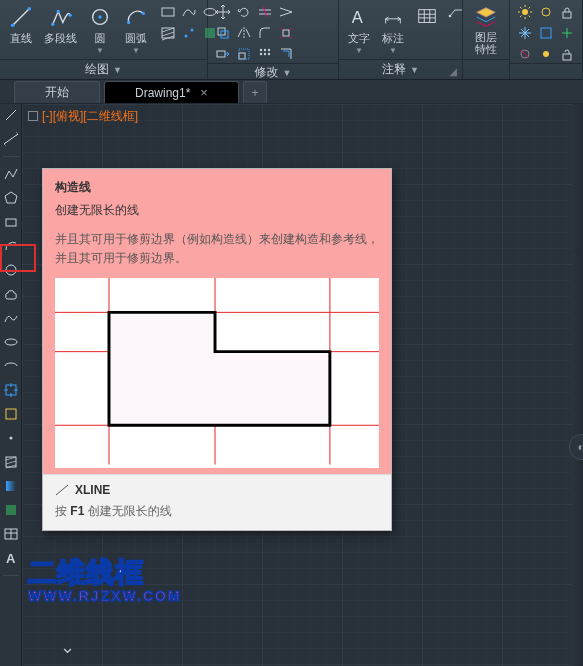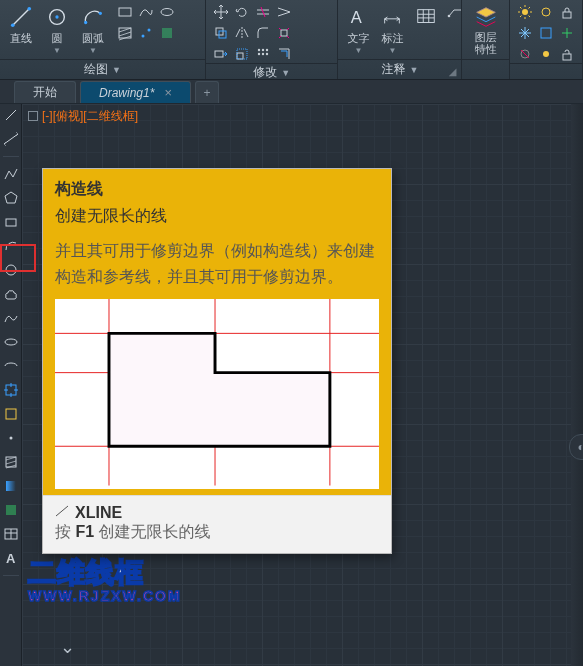--- a/index.html
+++ b/index.html
@@ -20,22 +20,22 @@
   .sm-btn { width: 18px; height: 18px; display: flex; align-items: center; justify-content: center; cursor: pointer; }
   .sm-btn svg { width: 16px; height: 16px; }
   .annot-grid { display: grid; grid-template-columns: 24px 24px; grid-auto-rows: 18px; gap: 3px; align-content: start;}
   .p-annot .big-btn .big-icon{width:24px;}
   .p-layer .big-btn .big-icon svg{width:28px;height:28px;}
   .p-right { flex:1; }
   .p-right .grid { display:grid; grid-template-columns: repeat(3,18px); grid-auto-rows:18px; gap:3px;}
 
   
   .tab-strip { height: 24px; background: #2b333c; display: flex; align-items: flex-end; padding-left: 14px; gap: 4px; border-bottom: 1px solid #202830; }
-  .tab { height: 22px; padding: 0 18px; font-size: 12px; color: #c8d0d8; background: #343e48; border: 1px solid #414d58; border-bottom: none; border-radius: 3px 3px 0 0; display: flex; align-items: center; cursor: pointer; position: relative; }
-  .tab.active { background: #0c4a6e; font-style: italic; }
+  .tab { height: 22px; padding: 0 30px; font-size: 12px; color: #c8d0d8; background: #343e48; border: 1px solid #414d58; border-bottom: none; border-radius: 3px 3px 0 0; display: flex; align-items: center; cursor: pointer; position: relative; }
+  .tab.active { background: #000000; }
   .tab .close { margin-left: 10px; color: #8a96a2; font-size: 13px; }
   .tab.add { width: 24px; padding: 0; justify-content: center; color: #8a96a2; }
 
   
   .main { position: relative; height: 562px; display: flex; }
   .left-toolbar { width: 22px; background: #2b333c; display: flex; flex-direction: column; align-items: center; padding-top: 2px; gap: 6px; border-right: 1px solid #1b2128; }
   .lt-btn { width: 18px; height: 18px; display:flex; align-items:center; justify-content:center; cursor:pointer;}
   .lt-btn svg { width:16px; height:16px; }
   .lt-sep { width: 16px; height: 1px; background:#3c4652; margin:2px 0;}
   .highlight-box { position:absolute; left:0; top:140px; width:36px; height:28px; border:2px solid #e03030; z-index:5;}
@@ -50,29 +50,29 @@
     background-size: 80px 80px, 80px 80px, 16px 16px, 16px 16px;
   }
   .view-label { position: absolute; left: 6px; top: 4px; font-size: 12px; color: #f97316; z-index:2;}
   .view-label .cube { display:inline-block; width:10px; height:10px; border:1px solid #7f8a95; margin-right:4px; vertical-align:-1px;}
 
   
   .right-strip { position:absolute; right:0; top:0; bottom:0; width:12px; background:linear-gradient(270deg,#232a31,#2b333c); z-index:2; }
   .right-knob { position:absolute; right:-10px; top:330px; width:24px; height:26px; background:#2b333c; border:1px solid #414d58; border-radius:12px 0 0 12px; z-index:3; display:flex; align-items:center; justify-content:center; color:#8a96a2; font-size:12px;}
 
   
-  .tooltip { position:absolute; left:20px; top:64px; width:350px; background:#eab308; color:#333; border:1px solid #b8b8b8; box-shadow:2px 4px 10px rgba(0,0,0,.4); z-index:10; font-size:16px;}
+  .tooltip { position:absolute; left:20px; top:64px; width:350px; background:#fca5a5; color:#333; border:1px solid #b8b8b8; box-shadow:2px 4px 10px rgba(0,0,0,.4); z-index:10; font-size:12px;}
   .tt-pad { padding:10px 12px 6px; }
   .tt-title { font-weight:bold; margin-bottom:6px;}
   .tt-sub { margin-bottom:11px;}
   .tt-desc { color:#555; line-height:1.6; margin-bottom:10px;}
   .tt-diagram { height:190px; position:relative; background:#fff;}
   .tt-diagram svg{position:absolute;inset:0;}
   .tt-footer { border-top:1px solid #ddd; padding:8px 12px 10px; background:#f2f2f2;}
-  .tt-cmd { display:flex; align-items:flex-start; gap:6px; }
+  .tt-cmd { display:flex; align-items:flex-start; gap:6px; margin-bottom:6px;}
   .tt-cmd .ico{ width:14px; height:14px; display:flex; align-items:center;}
   .tt-help { color:#666;}
   .tt-help b{ color:#333; }
 
   
   .watermark { position:absolute; left:6px; top:450px; z-index:4; font-family:"SimHei","Microsoft YaHei",sans-serif; font-weight:900; }
   .wm-top { font-size:28px; color:#fff; -webkit-text-stroke:2px #0a3aa8; letter-spacing:1px; }
   .wm-bot { font-size:14px; color:#ec4899; -webkit-text-stroke:1.5px #0a3aa8; letter-spacing:2px; margin-top:-4px;}
 
   
@@ -90,20 +90,31 @@
     <div class="ribbon-body">
       <div class="big-btn">
         <span class="big-icon">
           <svg viewBox="0 0 24 24">
               <line x1="3" y1="21" x2="21" y2="3" stroke="#d4dde6" stroke-width="1.5"></line>
               <circle cx="3" cy="21" r="2" fill="#3aa0ff"></circle>
               <circle cx="21" cy="3" r="2" fill="#3aa0ff"></circle>
             </svg>
         </span>
         <span>直线</span>
+      </div>
+      <div class="big-btn">
+        <span class="big-icon">
+          <svg viewBox="0 0 24 24">
+              <path d="M3 20 L9 6 L14 18 Q20 4 22 10" fill="none" stroke="#d4dde6" stroke-width="1.5"></path>
+              <circle cx="3" cy="20" r="1.8" fill="#3aa0ff"></circle>
+              <circle cx="9" cy="6" r="1.8" fill="#3aa0ff"></circle>
+              <circle cx="22" cy="10" r="1.8" fill="#3aa0ff"></circle>
+            </svg>
+        </span>
+        <span>多段线</span>
       </div>
       <div class="big-btn">
         <span class="big-icon">
           <svg viewBox="0 0 24 24">
               <circle cx="12" cy="12" r="8" fill="none" stroke="#d4dde6" stroke-width="1.5"></circle>
               <circle cx="12" cy="12" r="1.8" fill="#3aa0ff"></circle>
             </svg>
         </span>
         <span>圆</span>
         <span style="font-size:8px;color:#8a96a2;margin-top:-2px">▼</span>

